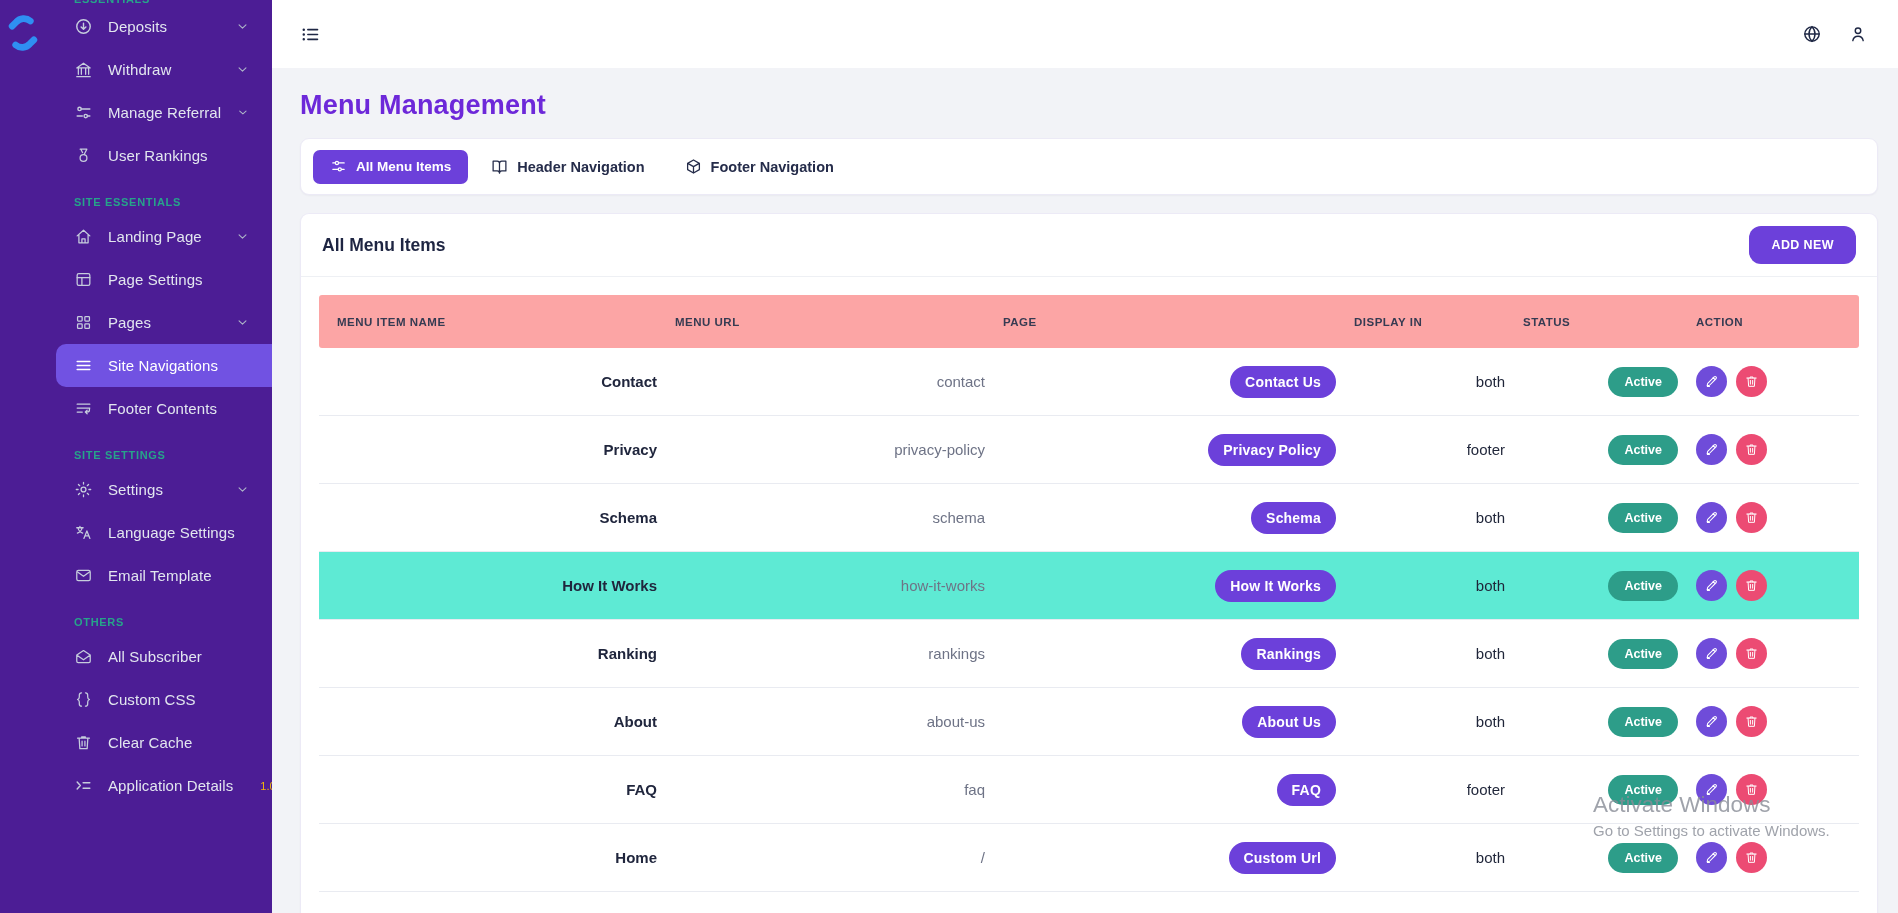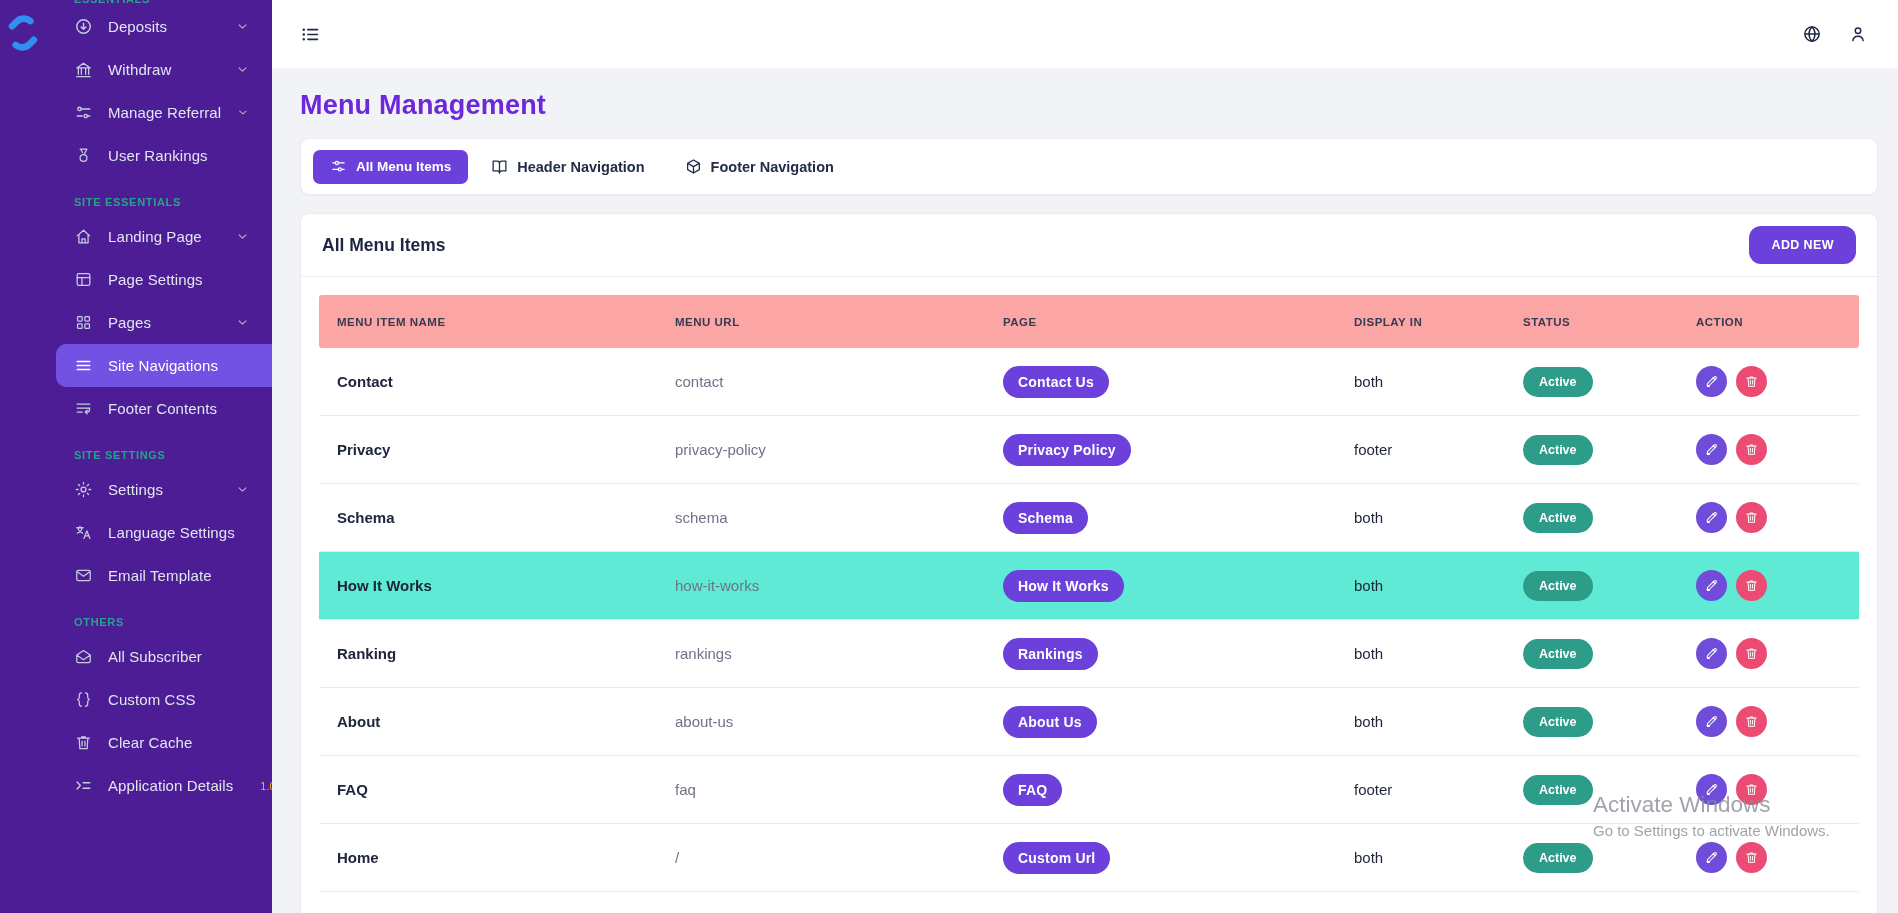--- a/index.html
+++ b/index.html
@@ -44,21 +44,21 @@
 
   .main-card { margin-top:18px; background:#fff; border:1px solid #eceaf6; border-bottom:none; border-radius:9px 9px 0 0; flex:1; display:flex; flex-direction:column; box-shadow:0 1px 2px rgba(25,28,60,.04); overflow:hidden; }
   .card-head { height:63px; min-height:63px; display:flex; align-items:center; padding:0 21px; border-bottom:1px solid #eef0f4; }
   .card-title { font-size:17.5px; font-weight:700; color:#1e2542; }
   .add-btn { margin-left:auto; background:#6c40da; color:#fff; border:none; border-radius:12px; height:38px; padding:0 22px; font-size:12.5px; font-weight:700; letter-spacing:.4px; cursor:pointer; font-family:inherit; }
 
   .table-wrap { padding:18px 18px 0; }
   .thead, .trow { display:grid; grid-template-columns:338px 328px 351px 169px 173px 1fr; align-items:center; }
   .thead { background:#fca5a5; border-radius:3px; height:53px; }
   .th { font-size:11.5px; font-weight:700; color:#363b52; letter-spacing:.5px; padding-left:18px; text-transform:uppercase; white-space:nowrap; }
-  .trow { height:68px; border-bottom:1px solid #e9ebf1; }
+  .trow { height:68px; border-bottom:1px solid #e9ebf1;text-align:right; }
   .trow.hl { background:#5eead4; }
   .td { padding-left:18px; }
   .c-name { font-size:15px; font-weight:700; color:#20263d; }
   .c-url { font-size:15px; color:#6e7386; }
   .c-display { font-size:15px; color:#1f2539; }
   .badge-page { display:inline-block; background:#6c40da; color:#fff; font-size:14px; font-weight:700; padding:8px 15px; border-radius:999px; letter-spacing:.2px; white-space:nowrap; }
   .badge-status { display:inline-block; background:#2d9d89; color:#fff; font-size:12.5px; font-weight:700; padding:8px 16px; border-radius:999px; }
   .c-actions { display:flex; align-items:center; padding-left:18px; }
   .act-btn { width:31px; height:31px; border-radius:50%; border:none; display:inline-flex; align-items:center; justify-content:center; cursor:pointer; margin-right:9px; }
   .act-btn svg { width:15px; height:15px; color:#fff; }

